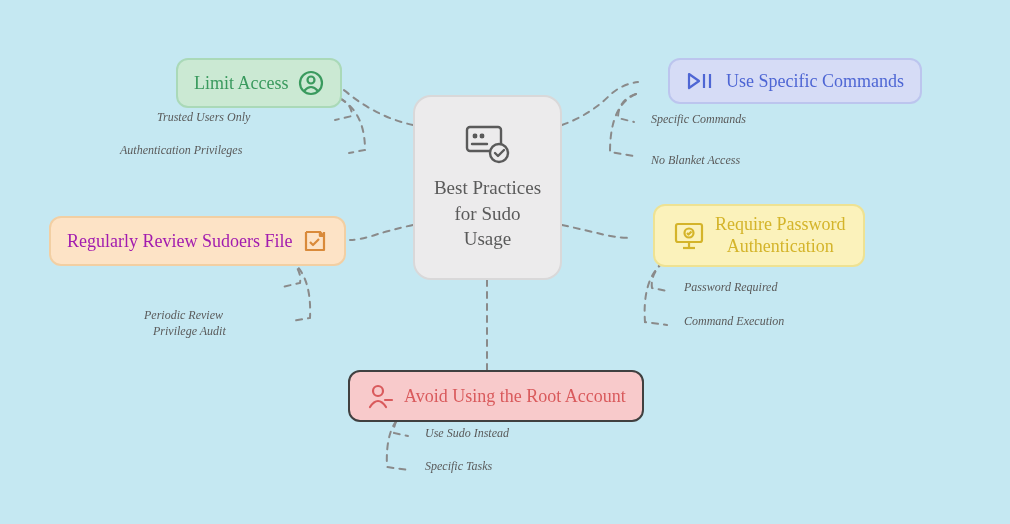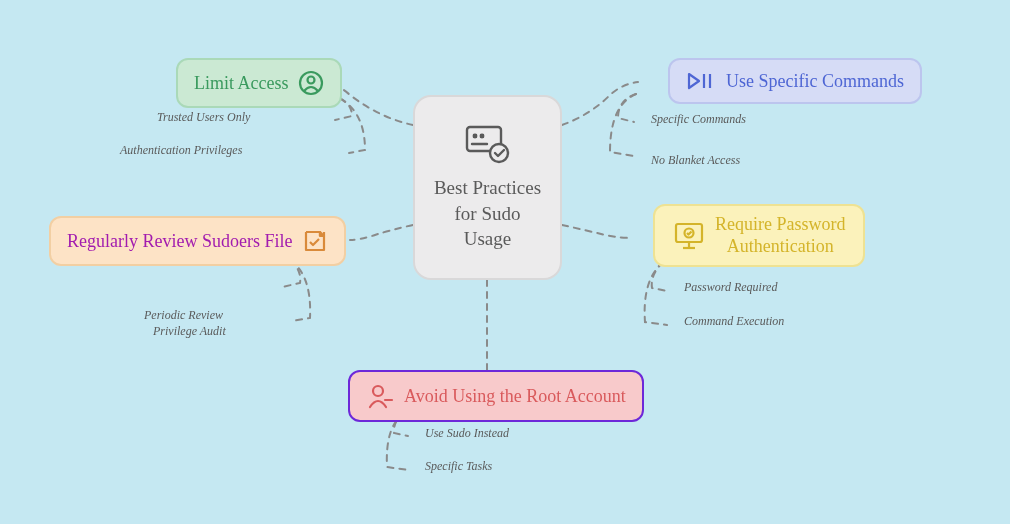--- a/index.html
+++ b/index.html
@@ -58,21 +58,21 @@
     position: absolute;
     color: #5a5a5a;
     font-size: 12px;
     white-space: nowrap;
     font-style: italic;
   }
   .n-green  { background:#cbe9d3; border:2px solid #aad9b8; color:#3a9a5e; }
   .n-blue   { background:#d6dcf6; border:2px solid #bcc5ee; color:#4e66d4; }
   .n-orange { background:#fde3c6; border:2px solid #f2cfa3; color:#a21caf; }
   .n-yellow { background:#fbf2bb; border:2px solid #eee293; color:#d4b42a; }
-  .n-red    { background:#f8cacb; border:2px solid #6d28d9; color:#d95a5c; }
+  .n-red    { background:#f8cacb; border:2px solid #404040; color:#d95a5c; }
   .n-yellow { flex-direction: row; }
   .yellow-text { text-align:center; line-height:1.2; }
   .icon { flex: 0 0 auto; display:inline-flex; }
 </style>
 </head>
 <body>
 
 <div class="canvas">
 
 <svg class="connectors">

